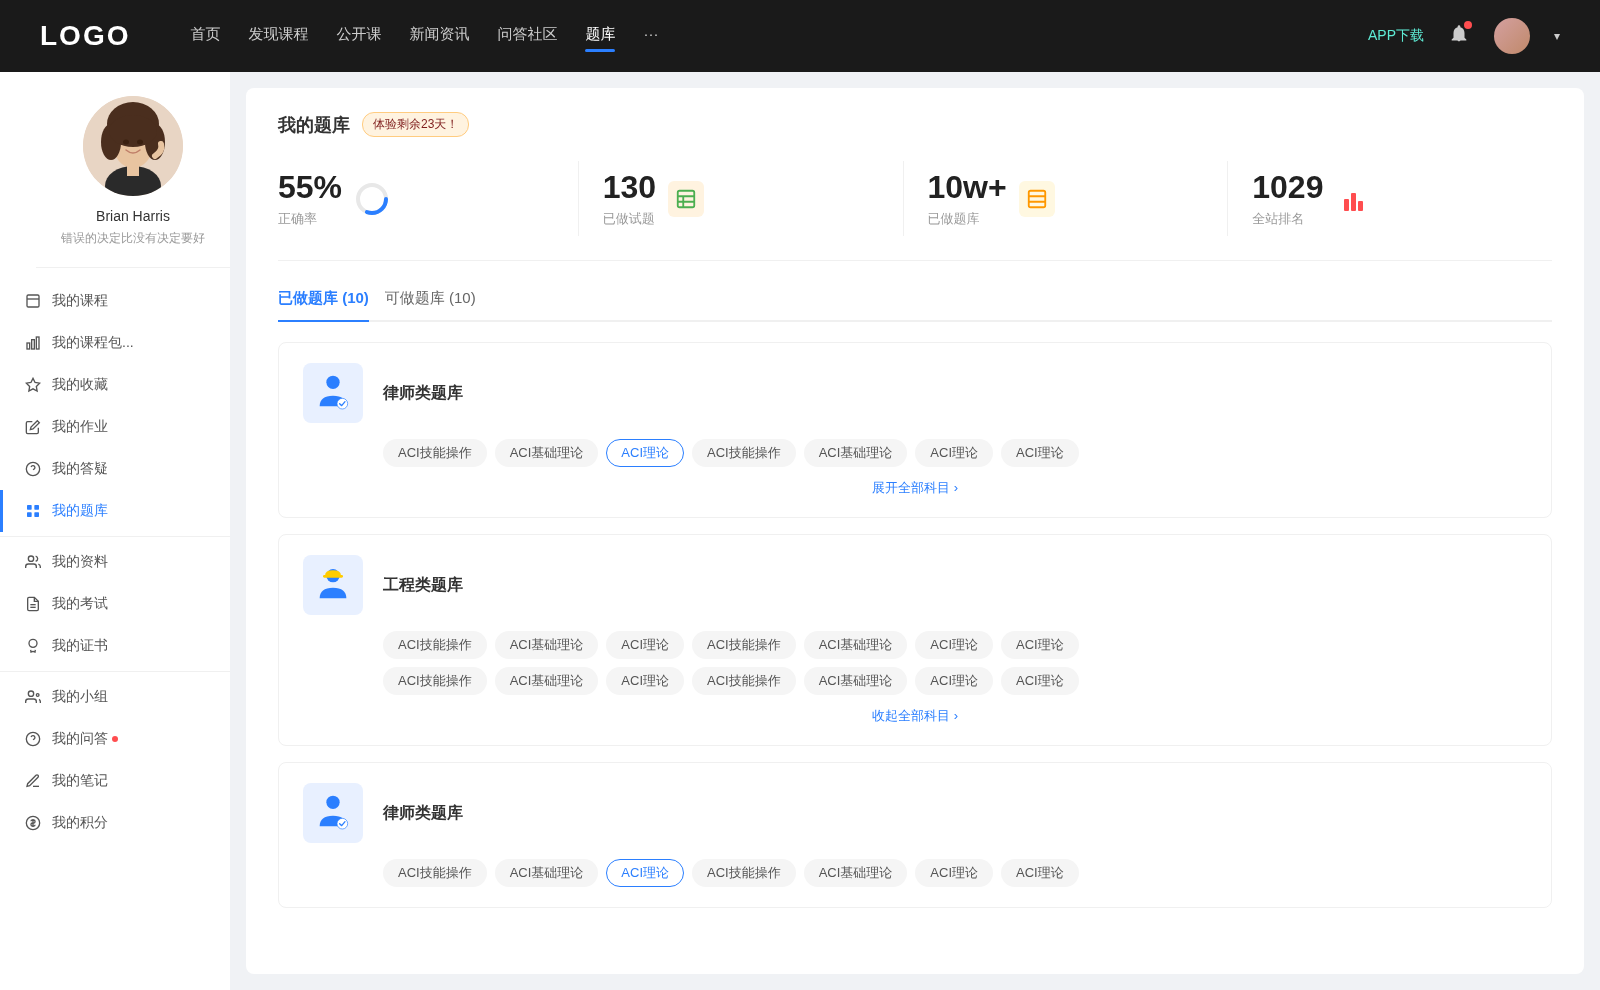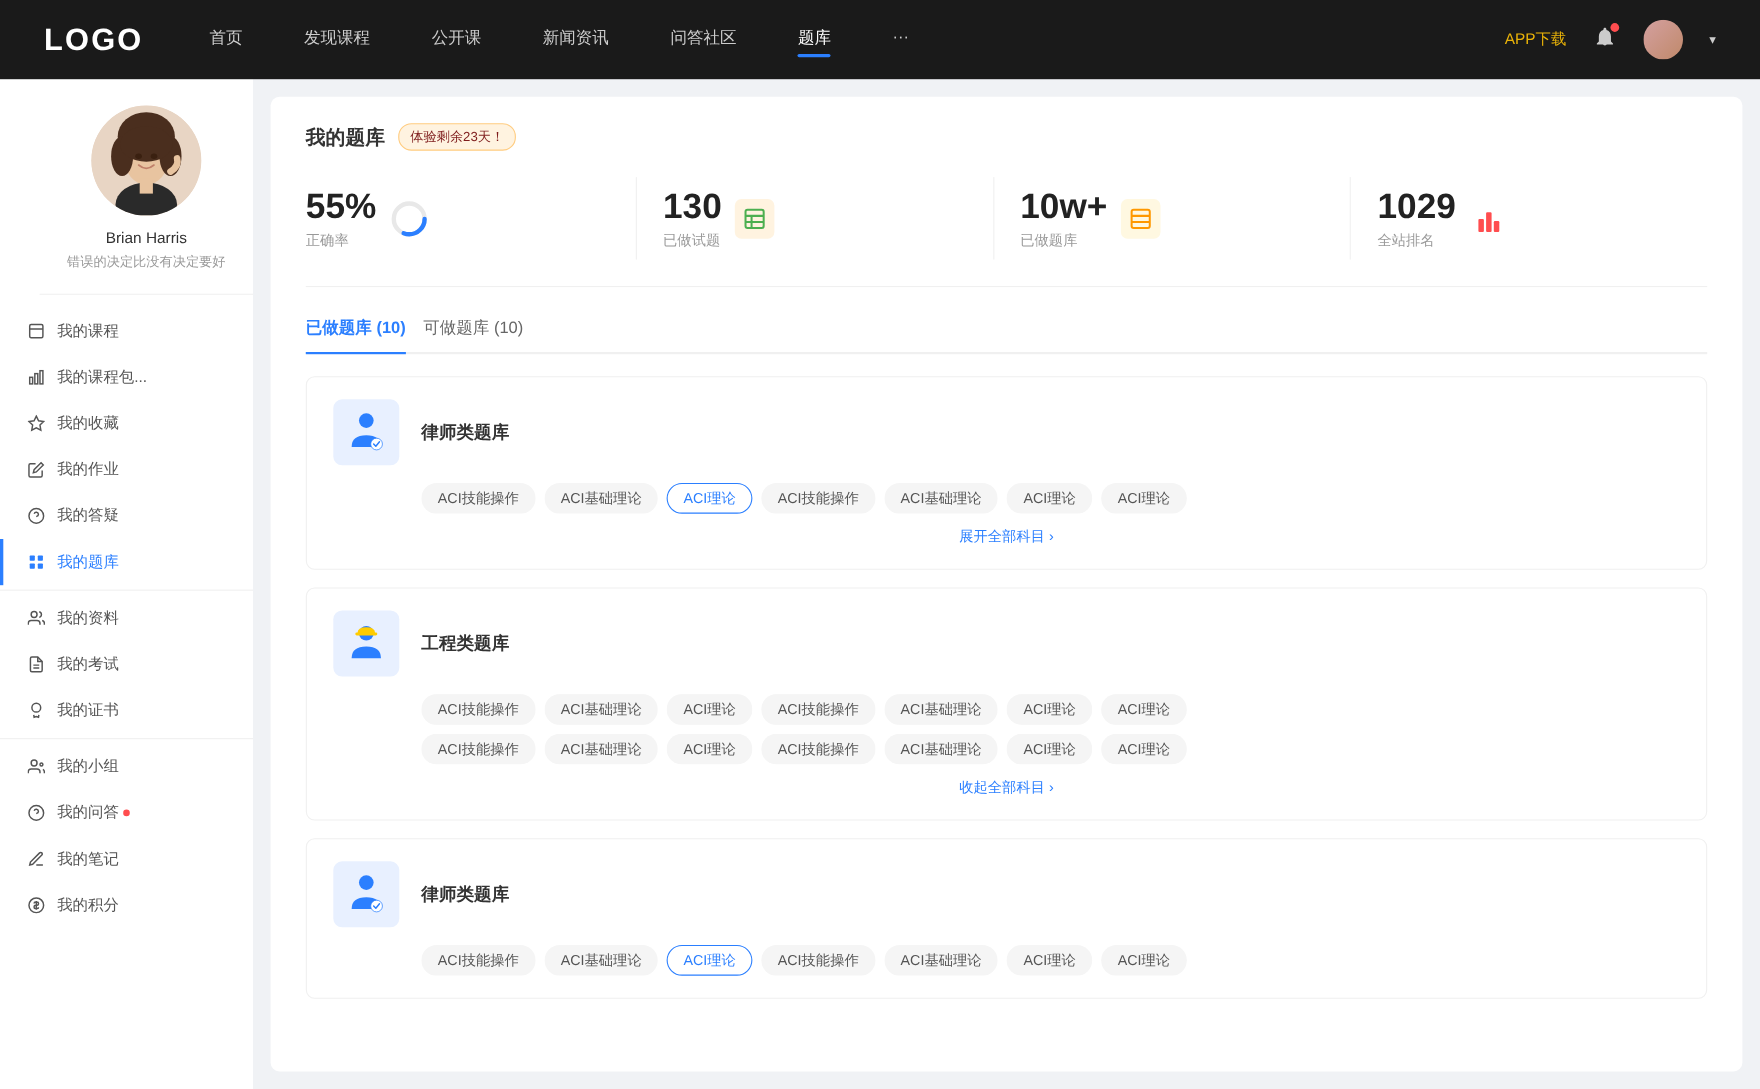--- a/index.html
+++ b/index.html
@@ -16,21 +16,21 @@
     }
     .nav-logo {
       color: white;
       font-size: 28px;
       font-weight: bold;
       margin-right: 60px;
       letter-spacing: 2px;
     }
     .nav-links {
       display: flex;
-      gap: 56px;
+      gap: 28px;
       flex: 1;
     }
     .nav-link {
       color: #ccc;
       font-size: 15px;
       cursor: pointer;
       position: relative;
       padding-bottom: 4px;
     }
     .nav-link.active {
@@ -45,21 +45,21 @@
       height: 3px;
       background: #2b7fff;
       border-radius: 2px;
     }
     .nav-right {
       display: flex;
       align-items: center;
       gap: 24px;
     }
     .nav-app-download {
-      color: #eab308;
+      color: #5eead4;
       font-size: 14px;
       cursor: pointer;
     }
     .nav-bell {
       position: relative;
       cursor: pointer;
     }
     .bell-icon {
       width: 22px;
       height: 22px;

